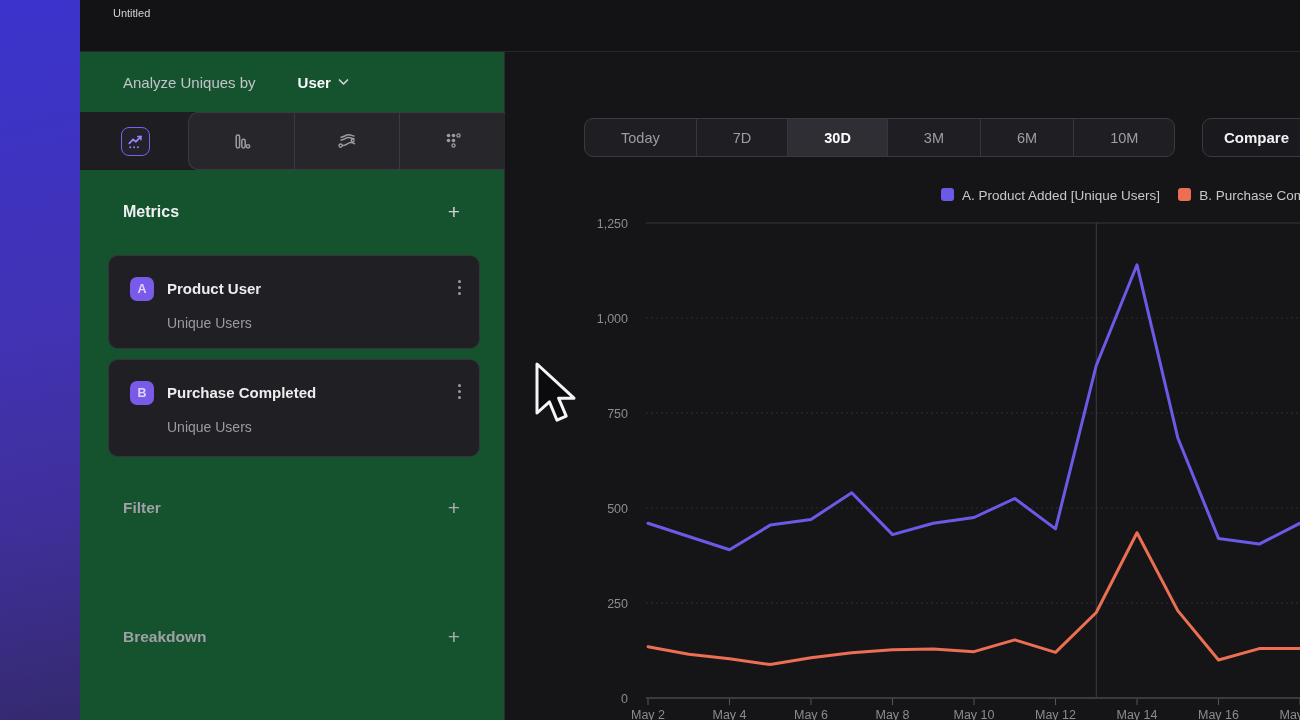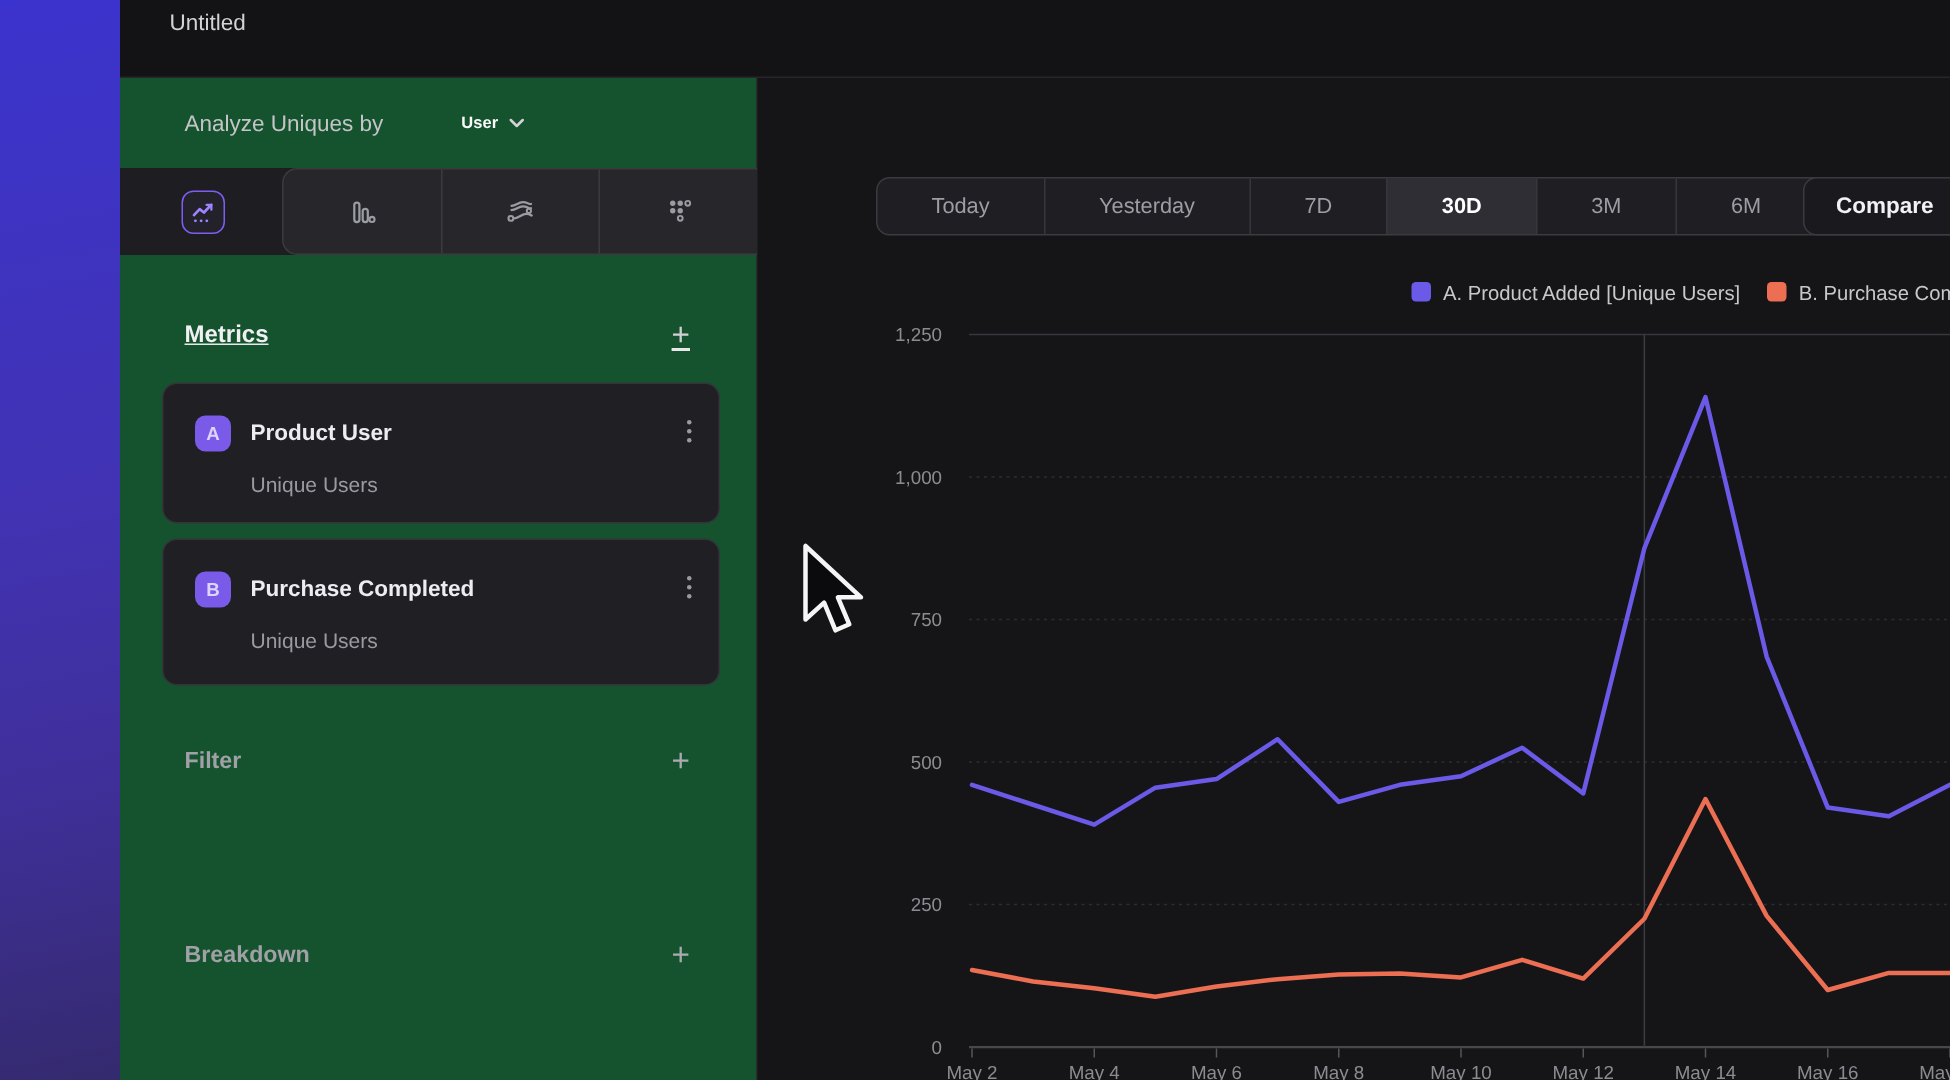--- a/index.html
+++ b/index.html
@@ -10,28 +10,28 @@
     font-family:"Liberation Sans", sans-serif;
     color:#e8e8ea;
     -webkit-font-smoothing:antialiased;
   }
   
   .left-rail { position:absolute; left:0; top:0; width:80px; height:720px;
     background:linear-gradient(168deg,#3b33cd 0%,#4133b4 45%,#3f2f9a 72%,#342a6e 100%); }
   
   .topbar { position:absolute; left:80px; top:0; width:1220px; height:52px;
     background:#131316; border-bottom:1px solid #26262b; }
-  .topbar .title { position:absolute; left:33px; top:7px; font-size:15px; color:#d3d3d7; }
+  .topbar .title { position:absolute; left:33px; top:7px; font-size:11px; color:#d3d3d7; }
   
   .sidebar { position:absolute; left:80px; top:52px; width:425px; height:668px;
     background:#14532d; border-right:1px solid #2a2a2f; }
   .analyze-row { position:absolute; left:0; top:0; width:100%; height:60px;
     display:flex; align-items:center; padding-left:43px; }
   .analyze-label { font-size:15px; color:#c4c4c9; }
-  .analyze-value { font-size:11px; font-weight:700; color:#fbfbfd; margin-left:11px;padding-left:41px; }
+  .analyze-value { font-size:15px; font-weight:700; color:#fbfbfd; margin-left:1px;padding-left:41px; }
   .chev { margin-left:7px; display:inline-flex; }
   .tabs-band { position:absolute; left:0; top:60px; width:100%; height:58px; background:#1e1e22; }
   .tab-selected { position:absolute; left:41px; top:15px; width:29px; height:29px;
     border:1.5px solid #7e5ef2; border-radius:8px; background:#232129;
     display:flex; align-items:center; justify-content:center; }
   .tab-group { position:absolute; left:108px; top:0; width:317px; height:58px;
     background:#26262b; border:1px solid #3a3a40; border-right:none;
     border-radius:10px 0 0 10px; display:flex; }
   .tab-seg { flex:1; display:flex; align-items:center; justify-content:center; }
   .tab-seg + .tab-seg { border-left:1px solid #3a3a40; }
@@ -137,21 +137,21 @@
               <circle cx="16.5" cy="5.5" r="1.6" fill="none" stroke="#9b9ba2" stroke-width="1.3"></circle>
             <circle cx="6.5" cy="10.5" r="1.8" fill="#9b9ba2"></circle>
               <circle cx="11.5" cy="10.5" r="1.8" fill="#9b9ba2"></circle>
             <circle cx="11.5" cy="15.5" r="1.6" fill="none" stroke="#9b9ba2" stroke-width="1.3"></circle>
           </svg>
         </span>
       </div>
     </div>
   </div>
 
-  <div class="section-row" style="top:160px; height:24px;text-decoration:underline;">
+  <div class="section-row" style="top:148px; height:24px;">
     <span class="metrics-title">Metrics</span>
     <span class="plus">+</span>
   </div>
 
   <div class="metric-card card-a">
     <span class="badge">A</span>
     <span class="metric-name">Product User</span>
     <span class="kebab">
         <i></i>
         <i></i>
@@ -179,21 +179,20 @@
   <div class="section-row" style="top:534px; height:24px;margin-top:39px;">
     <span class="dim-title">Breakdown</span>
     <span class="plus dim">+</span>
   </div>
 </div>
 
 <div class="main">
 
   <div class="range-group">
     <div class="range-btn">Today</div>
-    <div class="range-btn">Yesterday</div>
     <div class="range-btn">7D</div>
     <div class="range-btn selected">30D</div>
     <div class="range-btn">3M</div>
     <div class="range-btn">6M</div>
     <div class="range-btn">10M</div>
   </div>
 
   <div class="compare-btn">Compare</div>
 
   <div class="legend">

